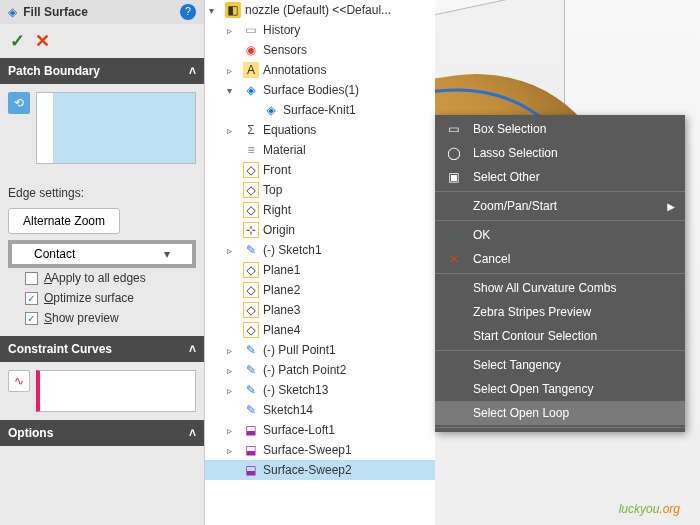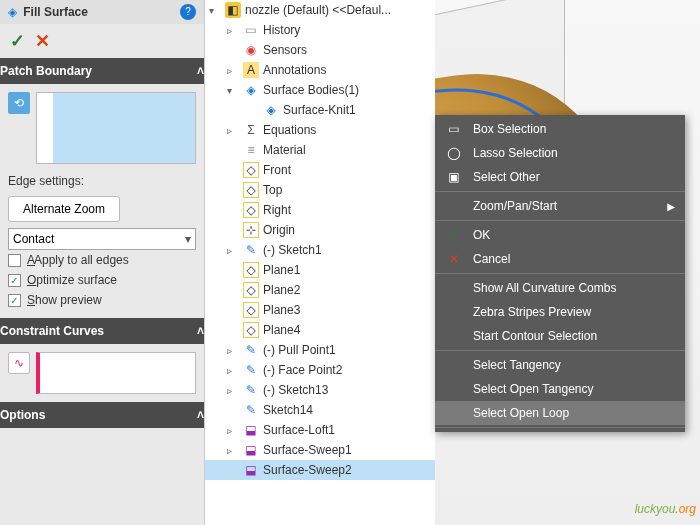--- a/index.html
+++ b/index.html
@@ -5,32 +5,32 @@
 * { box-sizing: border-box; margin: 0; padding: 0; font-family: "Segoe UI", Arial, sans-serif; font-size: 12px; }
 body { width: 700px; height: 525px; overflow: hidden; background: #fff; position: relative; }
 
 .panel { position: absolute; left: 0; top: 0; width: 205px; height: 525px; background: #e9e9e9; border-right: 1px solid #ccc; }
 .panel-header { display: flex; align-items: center; padding: 4px 8px; background: #e0e0e0; }
 .panel-header .title { flex: 1; font-weight: bold; color: #333; }
 .panel-header .help { width: 16px; height: 16px; background: #1976d2; color: #fff; border-radius: 50%; text-align: center; line-height: 16px; font-size: 10px; }
 .panel-confirm { display: flex; gap: 10px; padding: 6px 10px; }
 .check { color: #2e7d32; font-size: 18px; font-weight: bold; }
 .xmark { color: #d84315; font-size: 18px; font-weight: bold; }
-.section-hdr { display: flex; align-items: center; padding: 6px 0; background: #4a4a4a; color: #fff; font-weight: bold; }
+.section-hdr { display: flex; align-items: center; padding: 6px 8px; background: #4a4a4a; color: #fff; font-weight: bold; }
 .section-hdr .chev { margin-left: auto; color: #fff; }
 .section-body { padding: 8px; background: #e9e9e9; }
 .field-box { display: flex; gap: 6px; align-items: flex-start; }
 .field-icon { width: 22px; height: 22px; background: #5aa8e0; border-radius: 2px; display: flex; align-items: center; justify-content: center; color: #fff; }
 .field-input { flex: 1; height: 72px; background: #fff; border: 1px solid #bbb; }
-.edge-lbl { margin-top: 8px; color: #333; padding: 2px 0; }
+.edge-lbl { margin-top: 20px; color: #333; padding: 2px 0; }
 .btn { display: inline-block; background: #fff; border: 1px solid #bbb; border-radius: 3px; padding: 5px 14px; margin: 6px 0; }
-.combo { display: flex; background: #fff; border: 1px solid #a3a3a3; padding: 3px 4px; }
+.combo { display: flex; background: #fff; border: 4px solid #a3a3a3; padding: 3px 22px; }
 .combo .sel { flex: 1; }
 .combo .drop { color: #555; }
-.chk-row { display: flex; align-items: center; gap: 6px; padding: 3px 0; color: #333; }
+.chk-row { display: flex; align-items: center; gap: 6px; padding: 3px 0; color: #333; margin-left: 17px; }
 .chk { width: 13px; height: 13px; border: 1px solid #888; background: #fff; display: inline-flex; align-items: center; justify-content: center; font-size: 10px; color: #1976d2; }
 .chk.on::after { content: "✓"; }
 .small-box { flex: 1; height: 42px; background: #fff; border: 1px solid #bbb; border-left: 4px solid #e91e63; }
 .underline { text-decoration: underline; }
 
 .tree { position: absolute; left: 205px; top: 0; width: 230px; height: 525px; background: #fff; }
 .tree-row { display: flex; align-items: center; padding: 2px 4px; gap: 4px; color: #333; white-space: nowrap; }
 .tree-row.sel { background: #bde0f7; }
 .indent1 { padding-left: 22px; } .indent2 { padding-left: 42px; }
 .expander { width: 12px; color: #666; font-size: 10px; }
@@ -52,21 +52,21 @@
 .ring { position: absolute; left: -30px; top: 40px; width: 300px; height: 260px; border: 3px solid #2b6fd6; border-radius: 55% 45% 50% 50%; transform: rotate(-4deg); }
 .grey-plane { position: absolute; left: 30px; top: -40px; width: 220px; height: 140px; border: 1px solid #bbb; background: rgba(220,220,220,0.25); transform: skewY(-12deg); }
 
 .ctx { position: absolute; left: 435px; top: 115px; width: 250px; background: #5a5a5a; color: #fff; box-shadow: 2px 2px 8px rgba(0,0,0,0.4); padding: 2px 0; }
 .ctx-row { display: flex; align-items: center; padding: 5px 10px; gap: 10px; }
 .ctx-row.hover { background: #7a7a7a; }
 .ctx-sep { border-top: 1px solid #777; margin: 2px 0; }
 .ctx-icn { width: 18px; display: inline-flex; justify-content: center; }
 .ctx-sub { margin-left: auto; font-size: 10px; }
 
-.watermark { position: absolute; right: 4px; bottom: 6px; font-size: 24px; font-style: italic; font-family: Georgia, serif; }
+.watermark { position: absolute; right: 20px; bottom: 6px; font-size: 24px; font-style: italic; font-family: Georgia, serif; }
 .watermark .g { color: #7cb342; } .watermark .o { color: #f57c00; }
 </style>
 </head>
 <body>
 
 <div class="panel">
   <div class="panel-header">
     <span style="margin-right:6px;color:#1976d2">◈</span>
     <span class="title">Fill Surface</span>
     <span class="help">?</span>
@@ -210,21 +210,21 @@
         <span>Plane4</span>
       </div>
       <div class="tree-row indent1">
         <span class="expander">▹</span>
         <span class="tree-icn sketch-icn">✎</span>
         <span>(-) Pull Point1</span>
       </div>
       <div class="tree-row indent1">
         <span class="expander">▹</span>
         <span class="tree-icn sketch-icn">✎</span>
-        <span>(-) Face Point2</span>
+        <span>(-) Patch Point2</span>
       </div>
       <div class="tree-row indent1">
         <span class="expander">▹</span>
         <span class="tree-icn sketch-icn">✎</span>
         <span>(-) Sketch13</span>
       </div>
       <div class="tree-row indent1">
         <span class="expander"></span>
         <span class="tree-icn sketch-icn">✎</span>
         <span>Sketch14</span>

